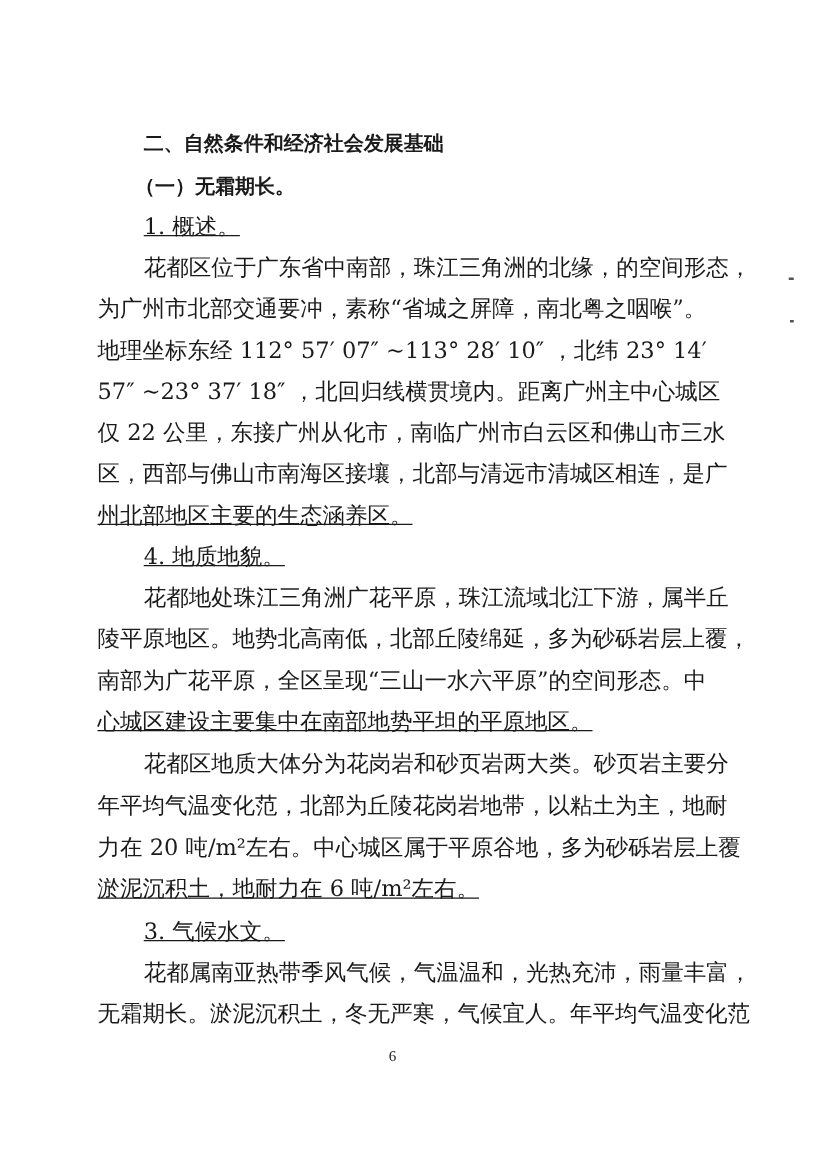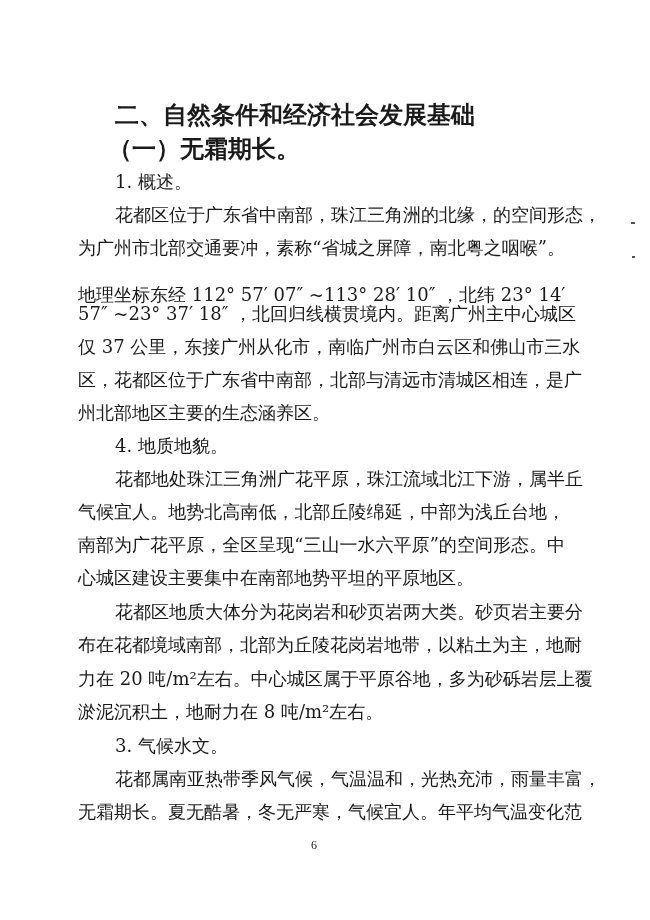--- a/index.html
+++ b/index.html
@@ -1,53 +1,53 @@
 <!DOCTYPE html>
 <html><head>
 <meta charset="utf-8">
 <style>
   html, body { margin:0; padding:0; background:#ffffff; }
   body { width:650px; height:920px; position:relative; overflow:hidden;
          font-family:"DejaVu Serif","Liberation Serif",serif; color:#1a1a1a; }
   .line { position:absolute; left:78px; width:487px; height:24px; line-height:24px;
           font-size:18px; white-space:nowrap; text-align:justify; text-align-last:justify; }
   .indent { left:115px; width:450px; }
-  .short { text-align-last:left; }
-  .heading { font-weight:bold; font-size:24px; text-align-last:left; }
+  .short { text-align-last:left;text-decoration:underline; }
+  .heading { font-weight:bold; font-size:16px; text-align-last:left; }
   .pagenum { position:absolute; left:311px; top:838px; font-size:12px; font-family:"Liberation Serif",serif; }
   .mark { position:absolute; width:4px; height:2px; background:#555; }
 </style>
 </head>
 <body>
 
 <div>
   <div class="line indent heading" style="top:103px">二、自然条件和经济社会发展基础</div>
   <div class="line indent heading" style="left:108px;top:137px">（一）无霜期长。</div>
   <div class="line indent short" style="top:170px">1. 概述。</div>
 
   <div class="line indent" style="top:203px">花都区位于广东省中南部，珠江三角洲的北缘，的空间形态，</div>
   <div class="line" style="top:236px">为广州市北部交通要冲，素称“省城之屏障，南北粤之咽喉”。</div>
-  <div class="line" style="top:283px">地理坐标东经 112° 57′ 07″ ~113° 28′ 10″ ，北纬 23° 14′</div>
+  <div class="line" style="top:269px">地理坐标东经 112° 57′ 07″ ~113° 28′ 10″ ，北纬 23° 14′</div>
   <div class="line" style="top:302px">57″ ~23° 37′ 18″ ，北回归线横贯境内。距离广州主中心城区</div>
-  <div class="line" style="top:335px">仅 37 公里，东接广州从化市，南临广州市白云区和佛山市三水</div>
-  <div class="line" style="top:368px">区，花都区位于广东省中南部，北部与清远市清城区相连，是广</div>
+  <div class="line" style="top:335px">仅 22 公里，东接广州从化市，南临广州市白云区和佛山市三水</div>
+  <div class="line" style="top:368px">区，西部与佛山市南海区接壤，北部与清远市清城区相连，是广</div>
   <div class="line short" style="top:401px">州北部地区主要的生态涵养区。</div>
 
   <div class="line indent short" style="top:434px">4. 地质地貌。</div>
   <div class="line indent" style="top:467px">花都地处珠江三角洲广花平原，珠江流域北江下游，属半丘</div>
-  <div class="line" style="top:500px">气候宜人。地势北高南低，北部丘陵绵延，中部为浅丘台地，</div>
+  <div class="line" style="top:500px">陵平原地区。地势北高南低，北部丘陵绵延，多为砂砾岩层上覆，</div>
   <div class="line" style="top:533px">南部为广花平原，全区呈现“三山一水六平原”的空间形态。中</div>
   <div class="line short" style="top:566px">心城区建设主要集中在南部地势平坦的平原地区。</div>
 
   <div class="line indent" style="top:600px">花都区地质大体分为花岗岩和砂页岩两大类。砂页岩主要分</div>
-  <div class="line" style="top:633px">布在花都境域南部，北部为丘陵花岗岩地带，以粘土为主，地耐</div>
+  <div class="line" style="top:633px">年平均气温变化范，北部为丘陵花岗岩地带，以粘土为主，地耐</div>
   <div class="line" style="top:667px">力在 20 吨/m²左右。中心城区属于平原谷地，多为砂砾岩层上覆</div>
-  <div class="line short" style="top:700px">淤泥沉积土，地耐力在 8 吨/m²左右。</div>
+  <div class="line short" style="top:700px">淤泥沉积土，地耐力在 6 吨/m²左右。</div>
 
   <div class="line indent short" style="top:734px">3. 气候水文。</div>
   <div class="line indent" style="top:767px">花都属南亚热带季风气候，气温温和，光热充沛，雨量丰富，</div>
-  <div class="line" style="top:800px">无霜期长。夏无酷暑，冬无严寒，气候宜人。年平均气温变化范</div>
+  <div class="line" style="top:800px">无霜期长。淤泥沉积土，冬无严寒，气候宜人。年平均气温变化范</div>
 
   <div class="pagenum">6</div>
 
   <div class="mark" style="left:631px;top:222px"></div>
   <div class="mark" style="left:632px;top:256px;width:3px"></div>
 </div>
 
 </body></html>

